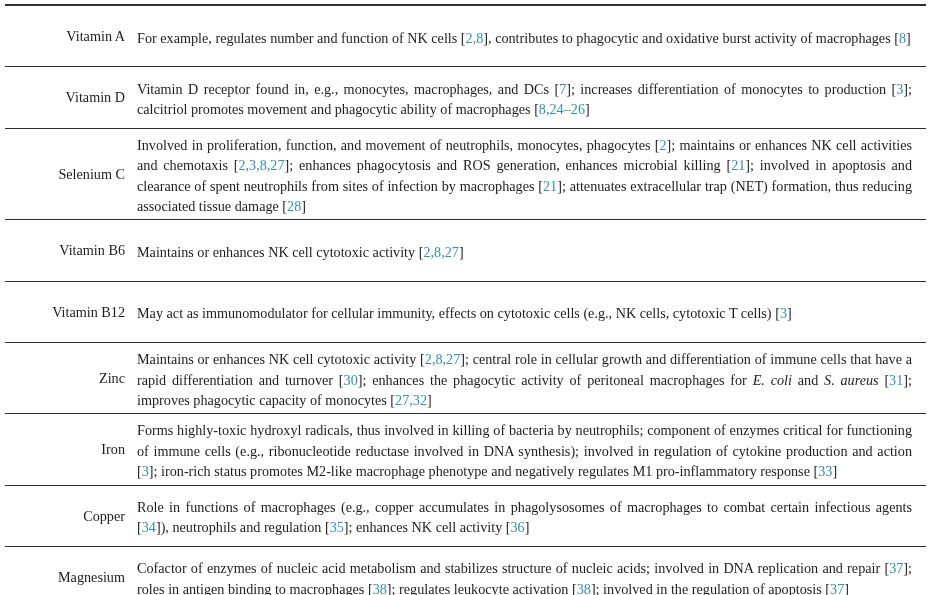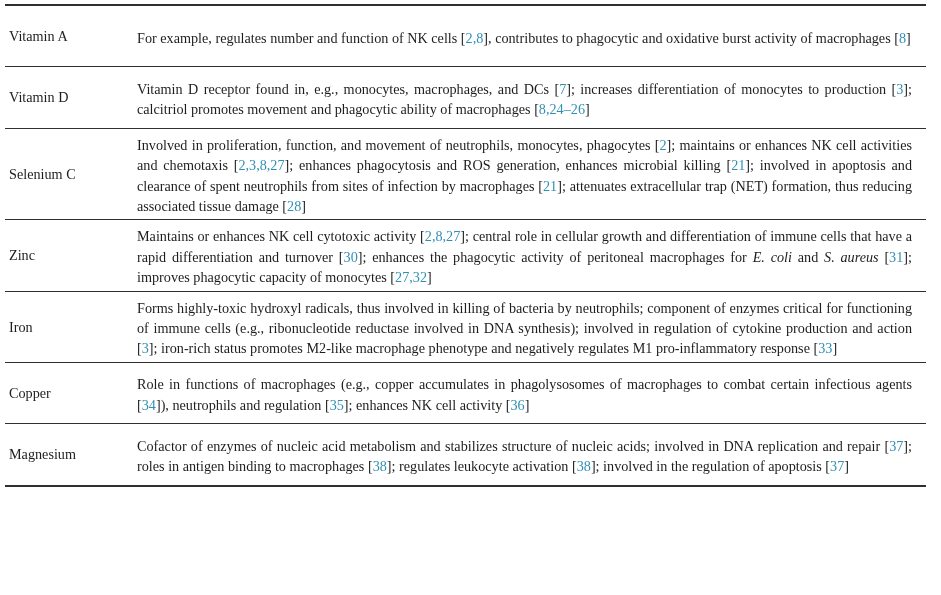--- a/index.html
+++ b/index.html
@@ -27,21 +27,21 @@
   }
   table.nutrient-table tr {
     border-bottom: 1px solid var(--rule, #2f2f2f);
   }
   table.nutrient-table tr:last-child {
     border-bottom: none;
   }
   td.nutrient {
     width: 116px;
     min-width: 116px;
-    text-align: left;
+    text-align: right;
     vertical-align: middle;
     padding: 20px 4px;
     white-space: nowrap;
     font-family: Liberation Serif, serif;
   }
   td.desc {
     text-align: justify;
     vertical-align: middle;
     padding: 6px 14px 3px 8px;
   }
@@ -64,20 +64,28 @@
         </tr>
         <tr>
           <td class="nutrient">Vitamin D</td>
           <td class="desc"><span>Vitamin D receptor found in, e.g., monocytes, macrophages, and DCs [</span><span class="cit">7</span><span>]; increases differentiation of monocytes to production [</span><span class="cit">3</span><span>]; calcitriol promotes movement and phagocytic ability of macrophages [</span><span class="cit">8,24–26</span><span>]</span></td>
         </tr>
         <tr>
           <td class="nutrient">Selenium C</td>
           <td class="desc"><span>Involved in proliferation, function, and movement of neutrophils, monocytes, phagocytes [</span><span class="cit">2</span><span>]; maintains or enhances NK cell activities and chemotaxis [</span><span class="cit">2,3,8,27</span><span>]; enhances phagocytosis and ROS generation, enhances microbial killing [</span><span class="cit">21</span><span>]; involved in apoptosis and clearance of spent neutrophils from sites of infection by macrophages [</span><span class="cit">21</span><span>]; attenuates extracellular trap (NET) formation, thus reducing associated tissue damage [</span><span class="cit">28</span><span>]</span></td>
         </tr>
         <tr>
+          <td class="nutrient">Vitamin B6</td>
+          <td class="desc"><span>Maintains or enhances NK cell cytotoxic activity [</span><span class="cit">2,8,27</span><span>]</span></td>
+        </tr>
+        <tr>
+          <td class="nutrient">Vitamin B12</td>
+          <td class="desc"><span>May act as immunomodulator for cellular immunity, effects on cytotoxic cells (e.g., NK cells, cytotoxic T cells) [</span><span class="cit">3</span><span>]</span></td>
+        </tr>
+        <tr>
           <td class="nutrient">Zinc</td>
           <td class="desc"><span>Maintains or enhances NK cell cytotoxic activity [</span><span class="cit">2,8,27</span><span>]; central role in cellular growth and differentiation of immune cells that have a rapid differentiation and turnover [</span><span class="cit">30</span><span>]; enhances the phagocytic activity of peritoneal macrophages for </span><span class="it">E. coli</span><span> and </span><span class="it">S. aureus</span><span> [</span><span class="cit">31</span><span>]; improves phagocytic capacity of monocytes [</span><span class="cit">27,32</span><span>]</span></td>
         </tr>
         <tr>
           <td class="nutrient">Iron</td>
           <td class="desc"><span>Forms highly-toxic hydroxyl radicals, thus involved in killing of bacteria by neutrophils; component of enzymes critical for functioning of immune cells (e.g., ribonucleotide reductase involved in DNA synthesis); involved in regulation of cytokine production and action [</span><span class="cit">3</span><span>]; iron-rich status promotes M2-like macrophage phenotype and negatively regulates M1 pro-inflammatory response [</span><span class="cit">33</span><span>]</span></td>
         </tr>
         <tr>
           <td class="nutrient">Copper</td>
           <td class="desc"><span>Role in functions of macrophages (e.g., copper accumulates in phagolysosomes of macrophages to combat certain infectious agents [</span><span class="cit">34</span><span>]), neutrophils and regulation [</span><span class="cit">35</span><span>]; enhances NK cell activity [</span><span class="cit">36</span><span>]</span></td>

